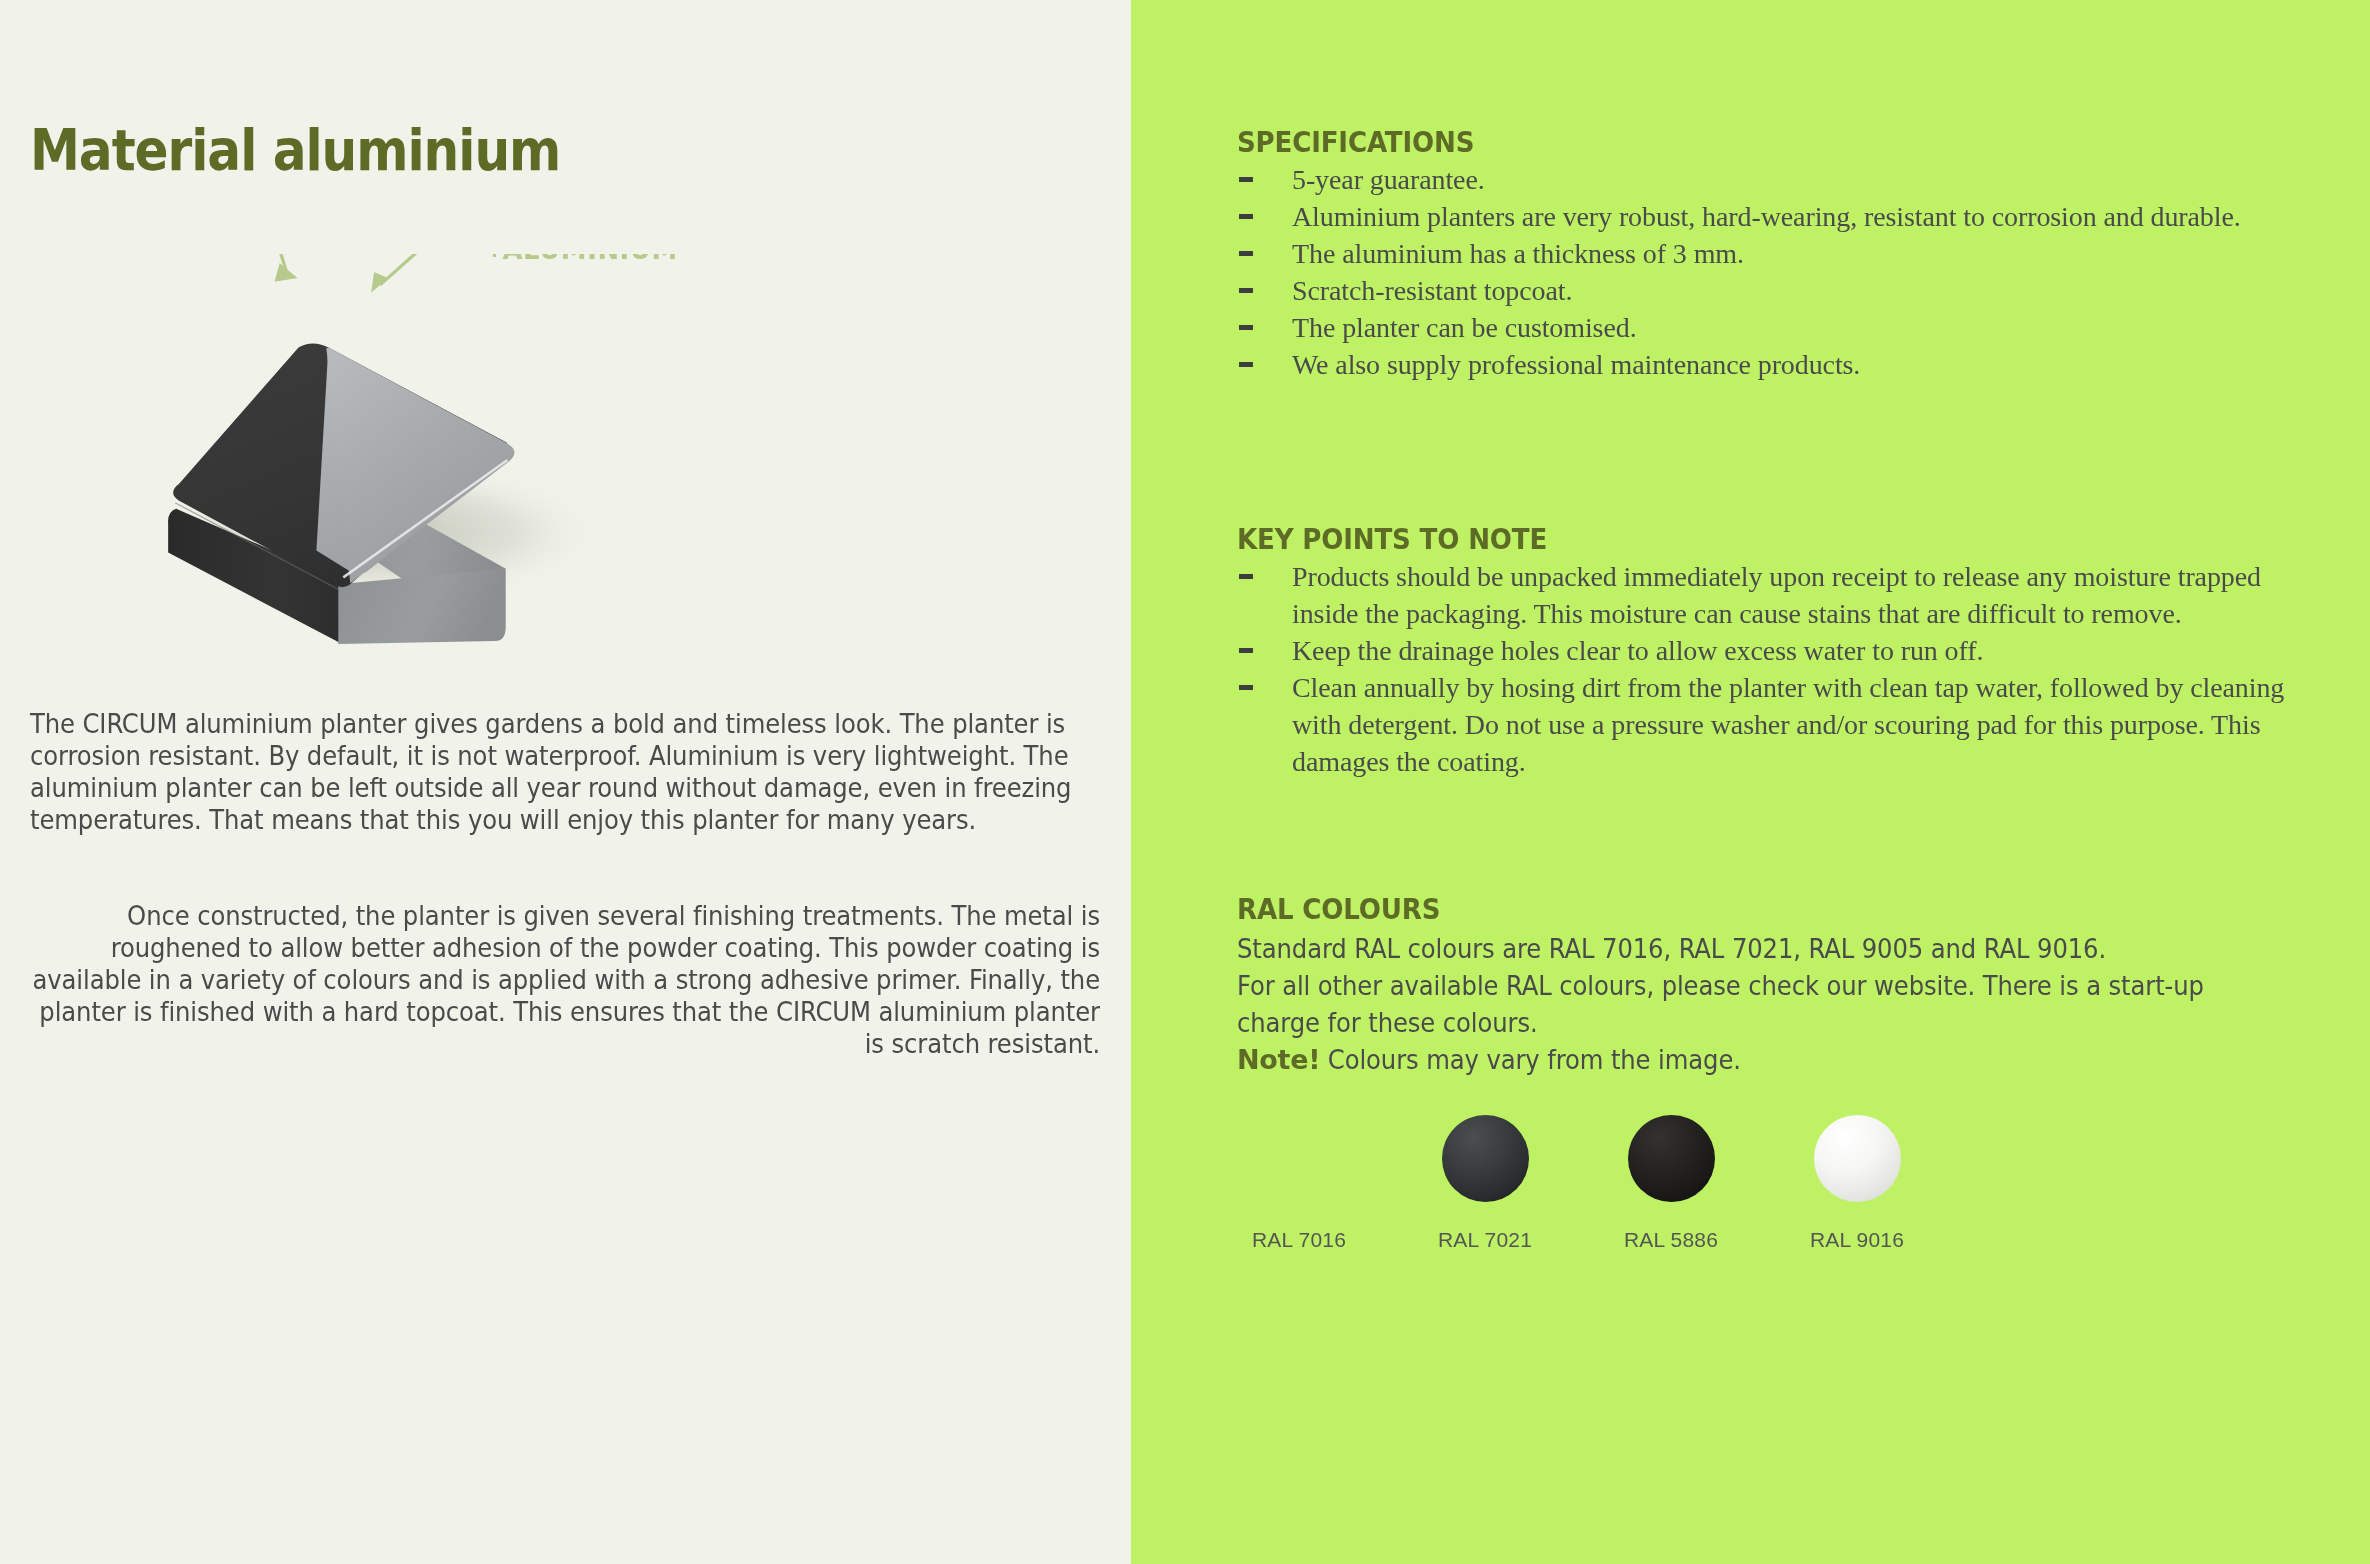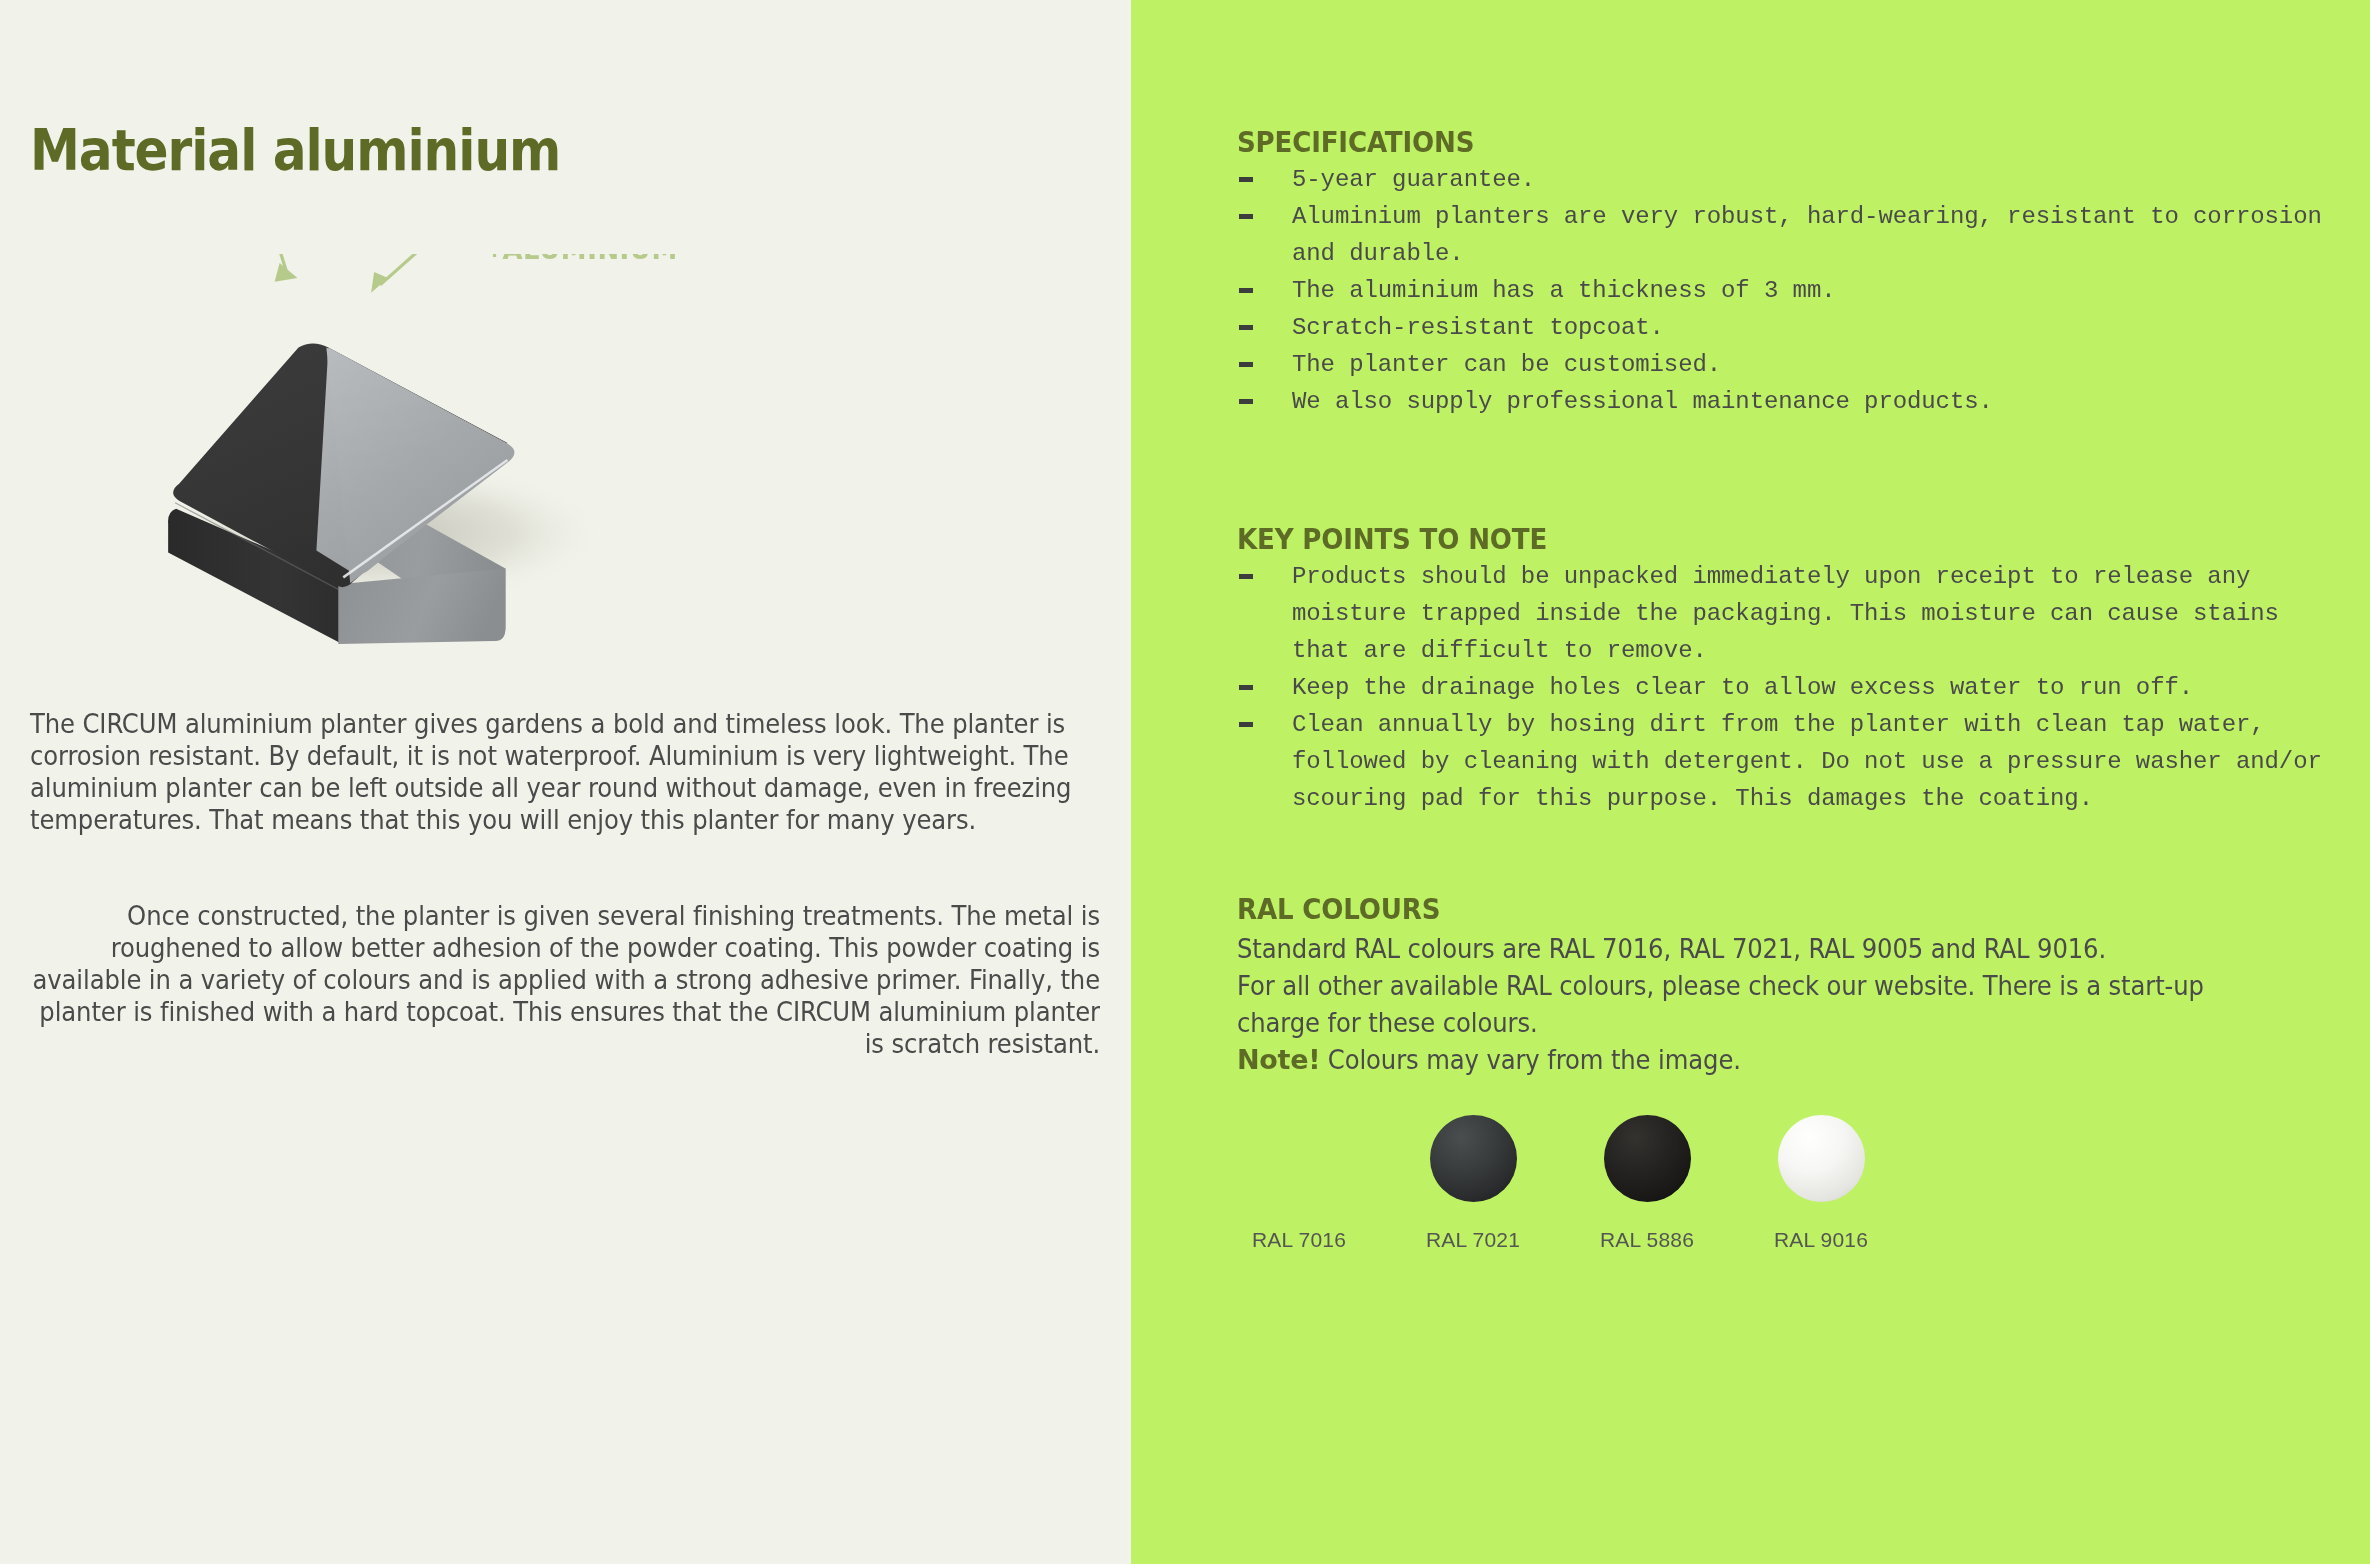--- a/index.html
+++ b/index.html
@@ -93,22 +93,22 @@
     transform: scaleX(0.9);
     transform-origin: left center;
     white-space: nowrap;
   }
 
   .bullet-list { list-style: none; }
 
   .bullet-item {
     position: relative;
     padding-left: 53px;
-    font-family: Liberation Mono, monospace;
-    font-size: 24px;
+    font-family: Liberation Serif, serif;
+    font-size: 28px;
     line-height: 37px;
     color: #4a4a4a;
     letter-spacing: -0.1px;
     margin-bottom: 0px;
   }
   .bullet-item .dash {
     position: absolute;
     left: 0px;
     top: 16px;
     width: 14px;
@@ -138,21 +138,21 @@
   #key-list        { position: absolute; left: 2px; top: 558px; width: 1085px; }
   #ral-heading     { position: absolute; left: 0;  top: 892px; }
   #ral-text        { position: absolute; left: 0;  top: 930px; width: 1055px; }
 
   
   #swatch-row {
     position: absolute;
     left: -25px;
     top: 1115px;
     display: flex;
-    gap: 0px;
+    gap: 12px;
   }
   .swatch {
     width: 174px;
     display: flex;
     flex-direction: column;
     align-items: center;
   }
   .swatch-ball {
     width: 87px;
     height: 87px;

